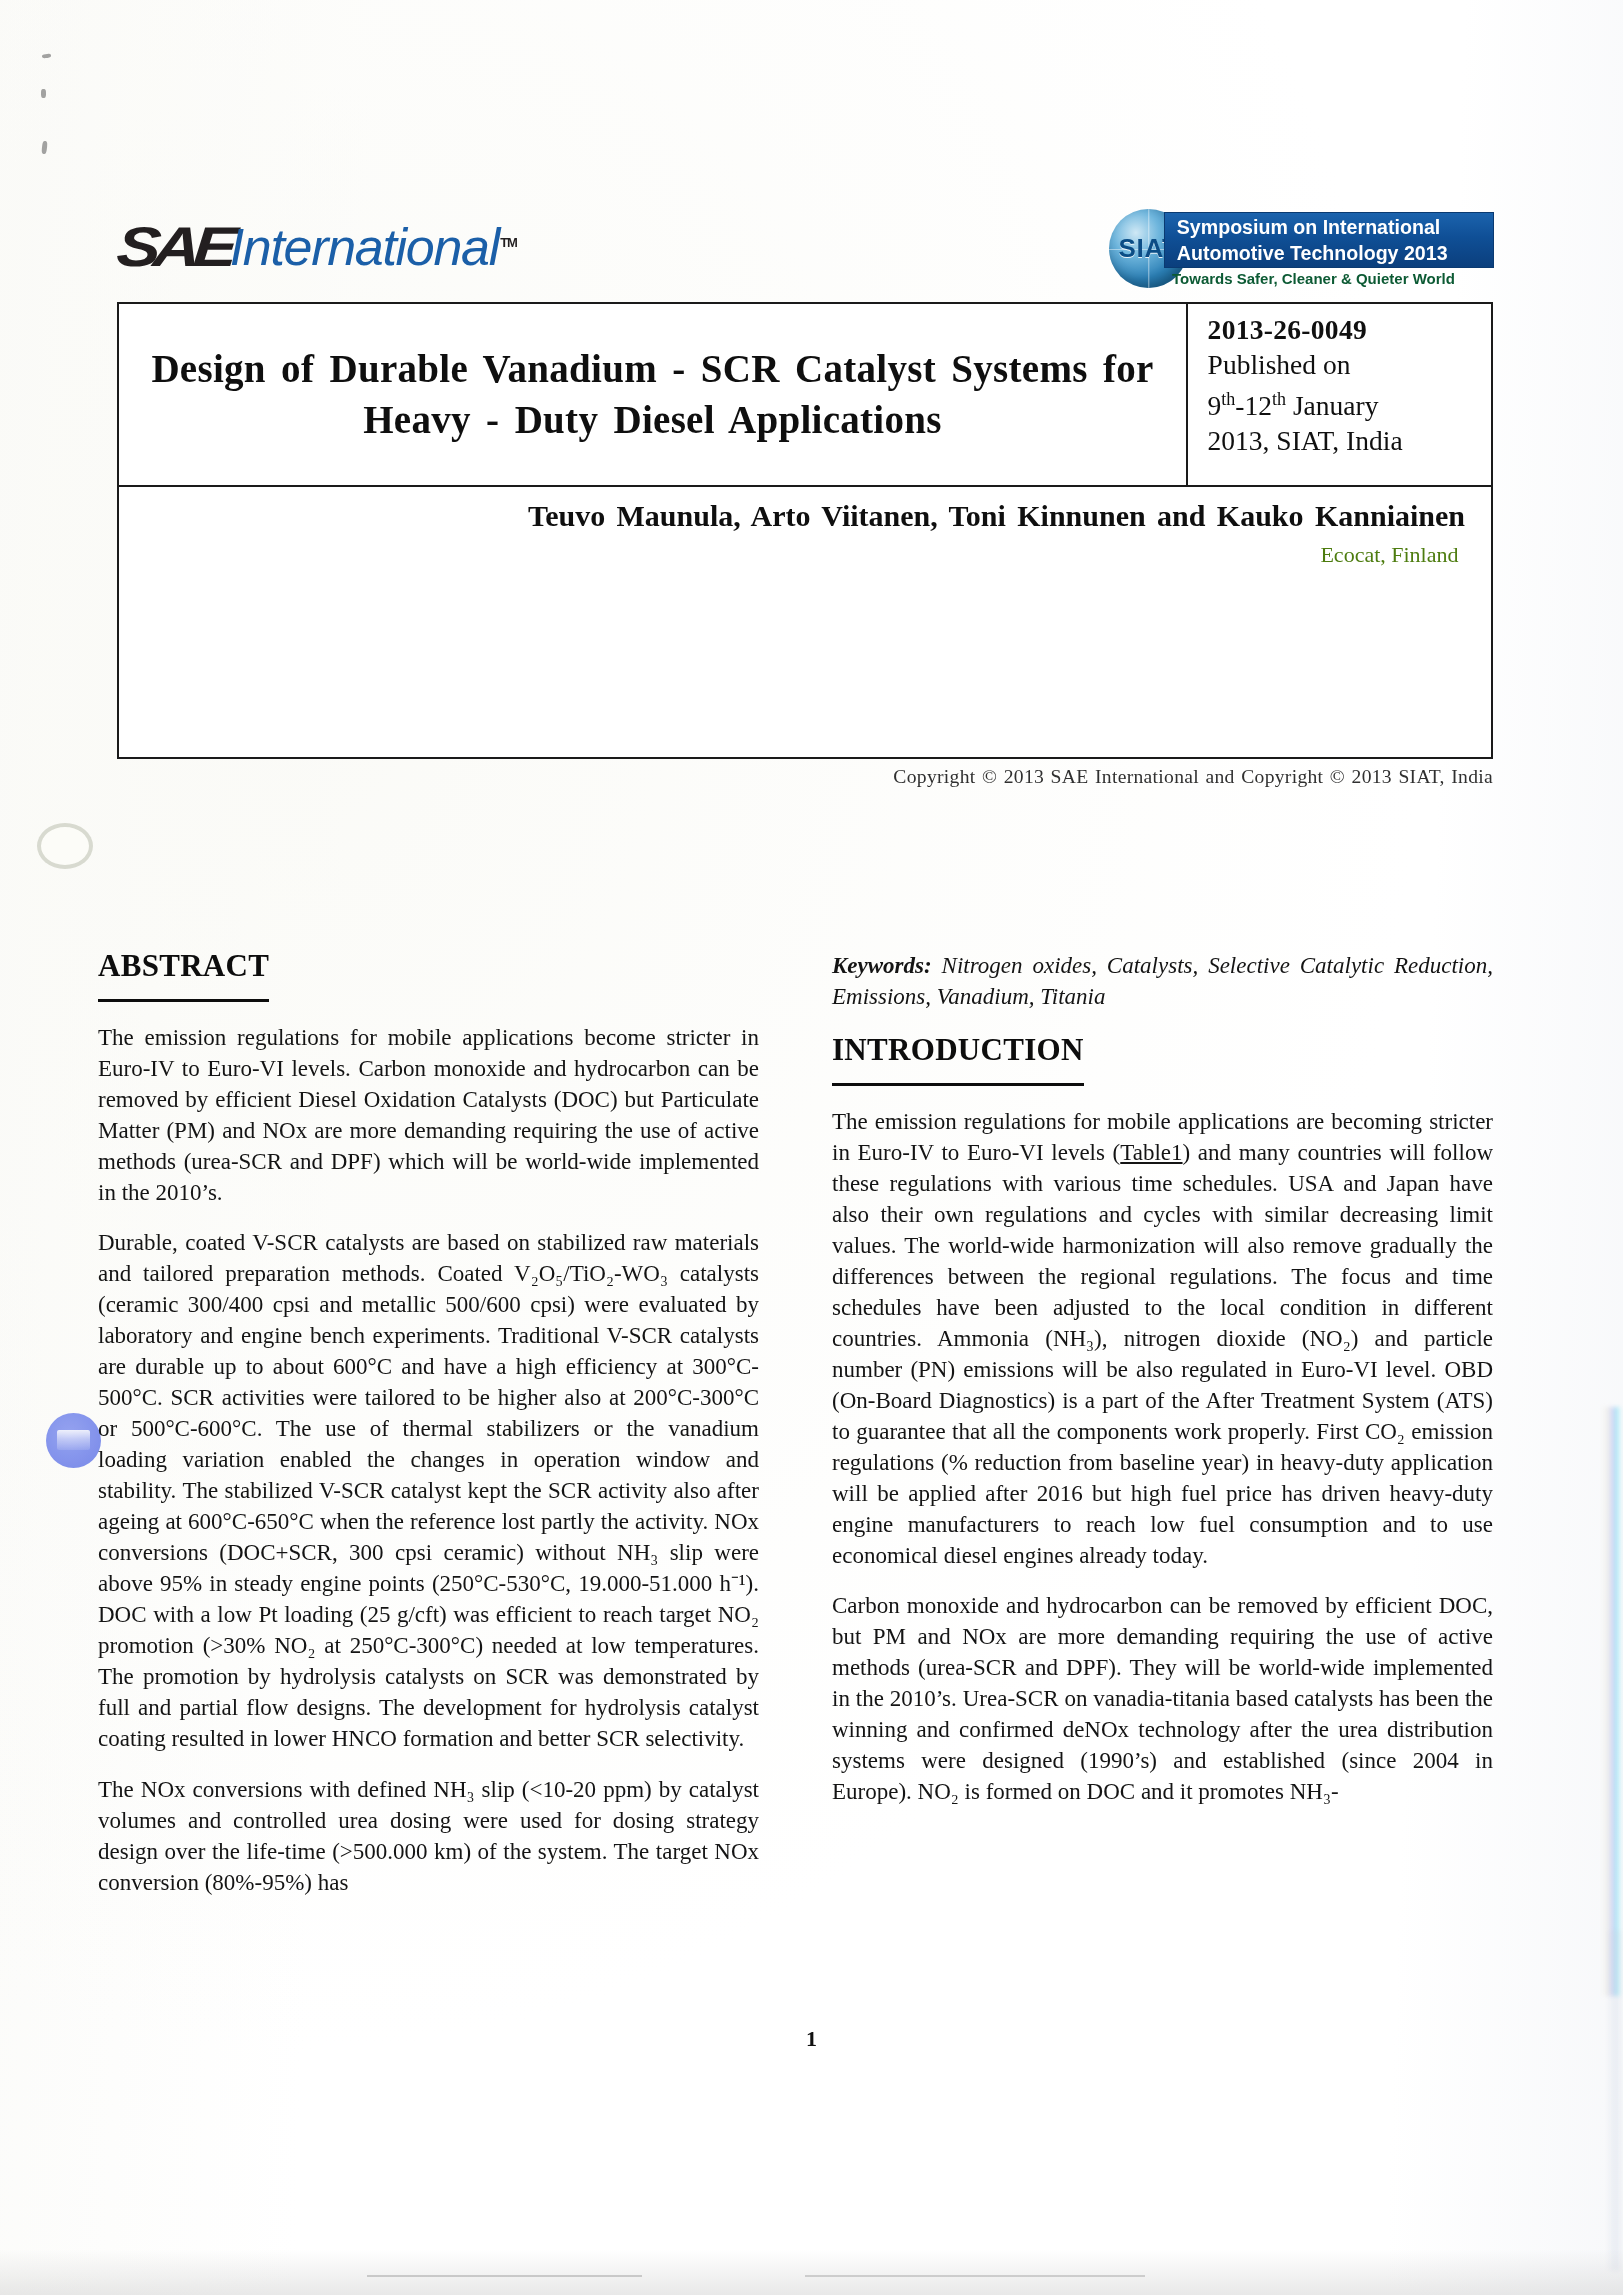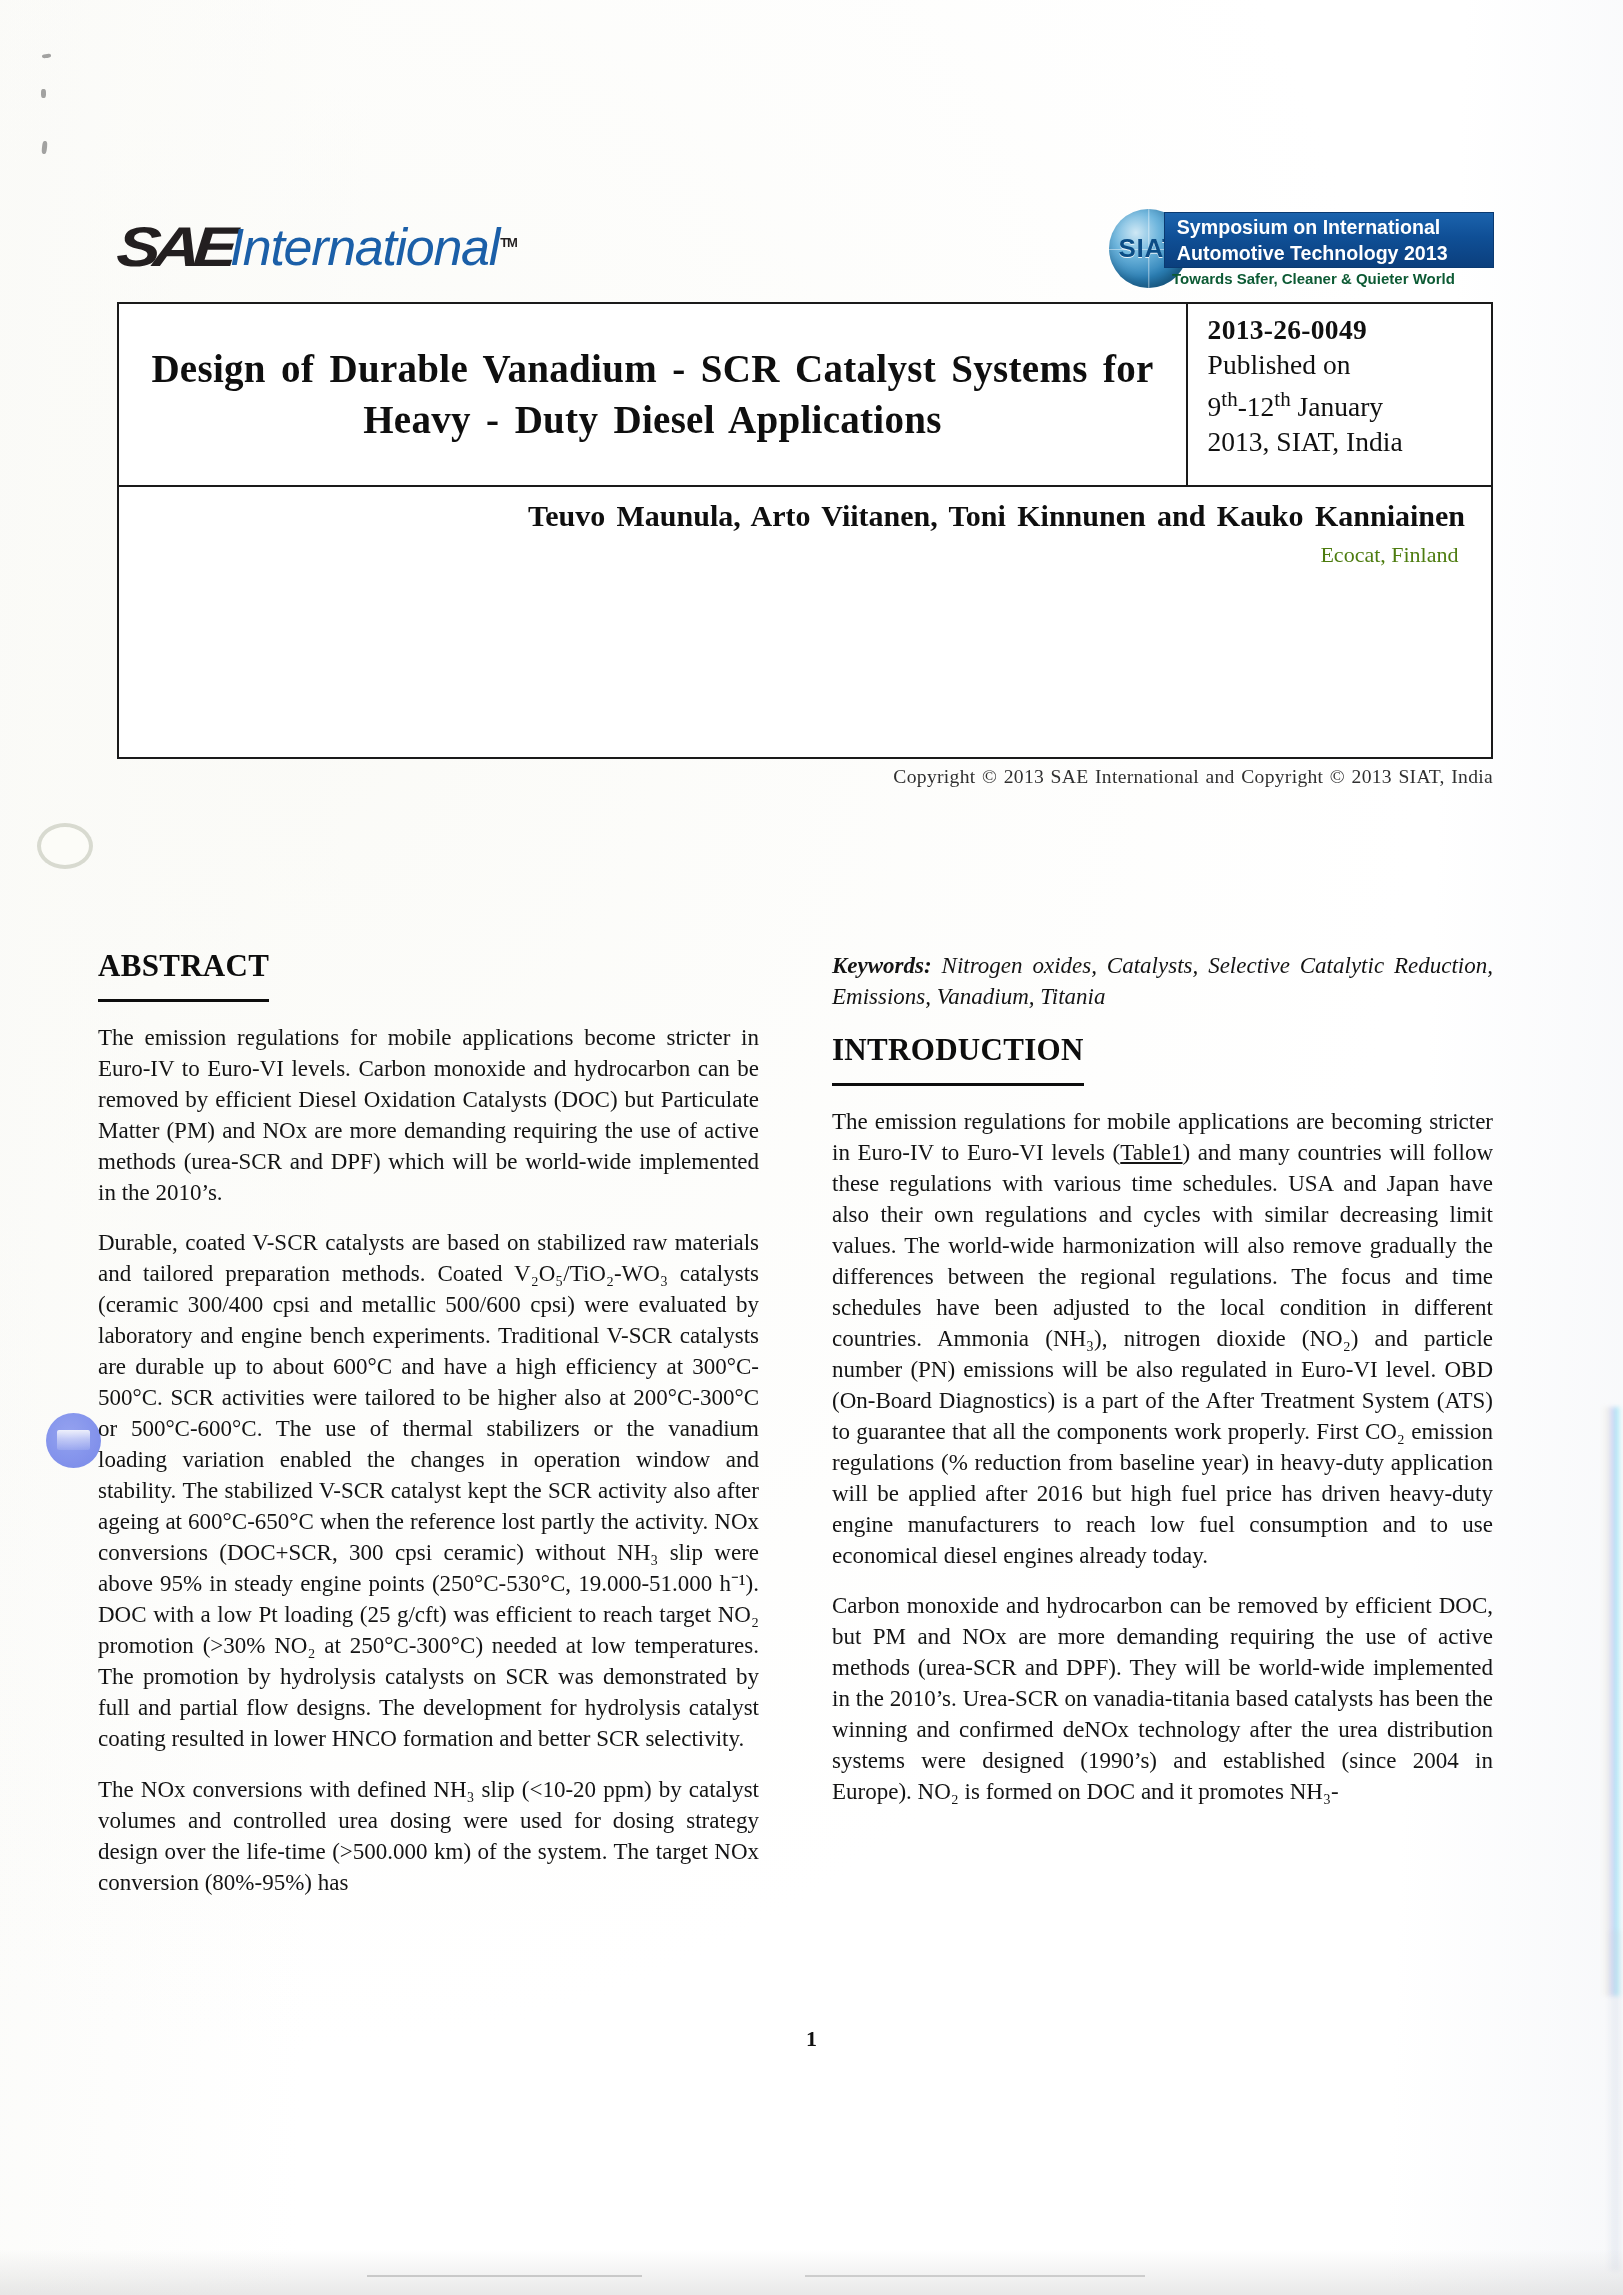--- a/index.html
+++ b/index.html
@@ -175,21 +175,21 @@
     flex:0 0 305px; border-left:2px solid #1a1a1a;
     padding:9.2px 0 0 19.6px; box-sizing:border-box;
   }
   .meta-id{
     font-family:"Liberation Serif", serif; font-weight:bold;
     font-size:27.5px; line-height:34px; color:#101010; letter-spacing:0.3px;
   }
   .meta-line{
     font-family:"Liberation Serif", serif; font-size:27.5px; line-height:35px; color:#101010;
   }
-  .meta-line sup{ font-size:21px; }
+  .meta-line sup{ font-size:18px; }
 
   .titlebox .row2{
     border-top:2px solid #1a1a1a; height:auto; padding:10.5px 26px 0 26px; box-sizing:border-box;
   }
   .authors{
     font-family:"Liberation Serif", serif; font-weight:bold;
     font-size:30px; line-height:1.2; color:#0f0f0f; text-align:right; word-spacing:3.9px;
   }
   .affil{
     font-family:"Liberation Serif", serif; font-size:22px; line-height:1.25;

